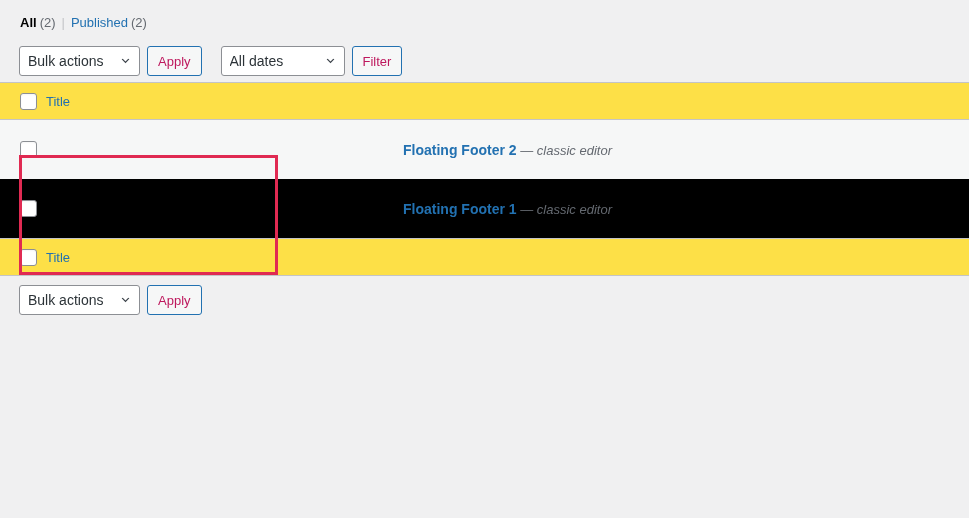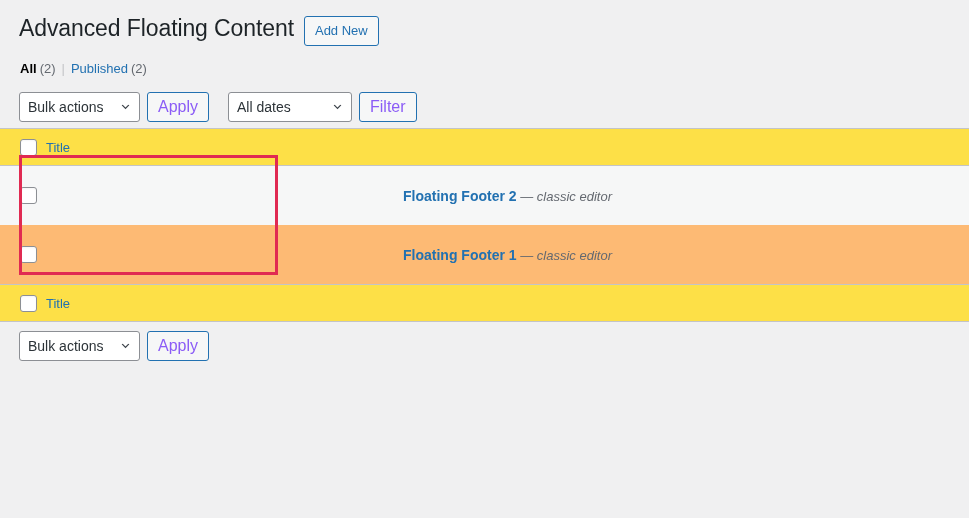--- a/index.html
+++ b/index.html
@@ -139,22 +139,22 @@
   .sel-bulk { width: 121px; }
   .sel-dates { width: 124px; }
 
   .button {
     display: inline-flex;
     align-items: center;
     justify-content: center;
     background: #f6f7f7;
     border: 1px solid #2271b1;
     border-radius: 3px;
-    color: #8b5cf6;
-    font-size: 16px;
+    color: #be185d;
+    font-size: 13px;
     height: 30px;
     padding: 0 10px;
     margin-left: 6px;
     cursor: pointer;
     box-sizing: border-box;
     white-space: nowrap;
     font-family: "Liberation Sans", sans-serif;
   }
   .btn-apply { margin-left: 7px; }
   .btn-filter { margin-left: 7px; }
@@ -211,21 +211,21 @@
     padding-left: 0;
   }
   .sortable-link {
     color: #2271b1;
     text-decoration: none;
     font-size: 13px;
     display: inline-block;
     padding: 0;
   }
 
-  .wp-list-table tbody tr { background: #fdba74; }
+  .wp-list-table tbody tr { background: #000000; }
   .wp-list-table tbody tr.alternate { background: #f6f7f7; }
   .wp-list-table tbody td {
     padding: 0;
     height: 59px;
     vertical-align: middle;
     border: none;
   }
   .row-title-cell { padding: 0; text-align: center; }
   .row-title {
     color: #2271b1;
@@ -252,24 +252,20 @@
     box-sizing: border-box;
     pointer-events: none;
     z-index: 20;
   }
 </style>
 </head>
 <body>
 
 <div class="wrap">
 
-  <div class="page-header">
-    <h1 class="page-title">Advanced Floating Content</h1>
-    <a class="page-title-action" href="#">Add New</a>
-  </div>
 
   <ul class="subsubsub">
     <li>
       <a href="#" class="current">All</a>
       <span class="count">(2)</span>
     </li>
     <li>
       <span class="sep">|</span>
     </li>
     <li>

